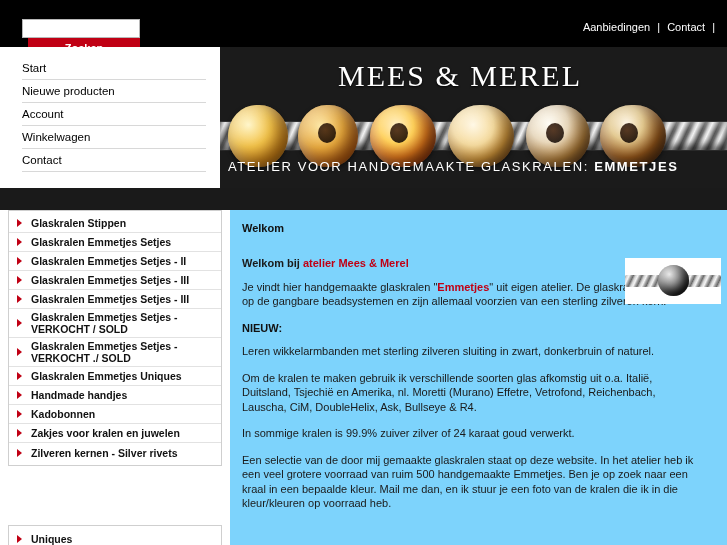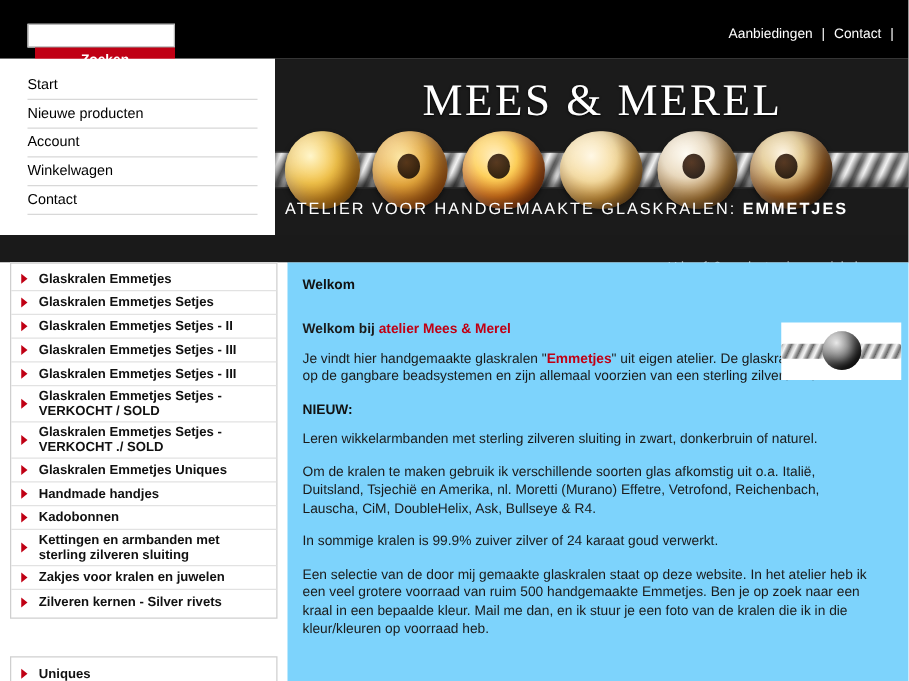--- a/index.html
+++ b/index.html
@@ -86,21 +86,21 @@
   
   .banner {
     position: absolute; left: 220px; top: 47px;
     width: 507px; height: 141px;
     background: #1b1b1b;
     overflow: hidden;
   }
   .banner-title {
     position: absolute; left: 118px; top: 12px;
     font-family: "Liberation Serif", serif;
-    font-size: 36px;
+    font-size: 30px;
     letter-spacing: 2px;
     color: #ffffff;
     font-weight: normal;
     z-index: 5;
     text-shadow: 0 1px 2px #000;
   }
   
   .cable {
     position: absolute; left: 0; top: 74px;
     width: 507px; height: 30px;
@@ -303,21 +303,21 @@
   </div>
 
   <div class="cartbar">
     <div class="cartbar-text">U heeft 0 producten in uw winkelwagen</div>
   </div>
 
   <div class="catcol">
     <div class="catbox">
       <div class="cat-item">
         <span class="cat-arrow"></span>
-        <span>Glaskralen Emmetjes</span>
+        <span>Glaskralen Stippen</span>
       </div>
       <div class="cat-item">
         <span class="cat-arrow"></span>
         <span>Glaskralen Emmetjes Setjes</span>
       </div>
       <div class="cat-item">
         <span class="cat-arrow"></span>
         <span>Glaskralen Emmetjes Setjes - II</span>
       </div>
       <div class="cat-item">
@@ -340,24 +340,20 @@
         <span class="cat-arrow"></span>
         <span>Glaskralen Emmetjes Uniques</span>
       </div>
       <div class="cat-item">
         <span class="cat-arrow"></span>
         <span>Handmade handjes</span>
       </div>
       <div class="cat-item">
         <span class="cat-arrow"></span>
         <span>Kadobonnen</span>
-      </div>
-      <div class="cat-item">
-        <span class="cat-arrow"></span>
-        <span>Kettingen en armbanden met sterling zilveren sluiting</span>
       </div>
       <div class="cat-item">
         <span class="cat-arrow"></span>
         <span>Zakjes voor kralen en juwelen</span>
       </div>
       <div class="cat-item">
         <span class="cat-arrow"></span>
         <span>Zilveren kernen - Silver rivets</span>
       </div>
     </div>

